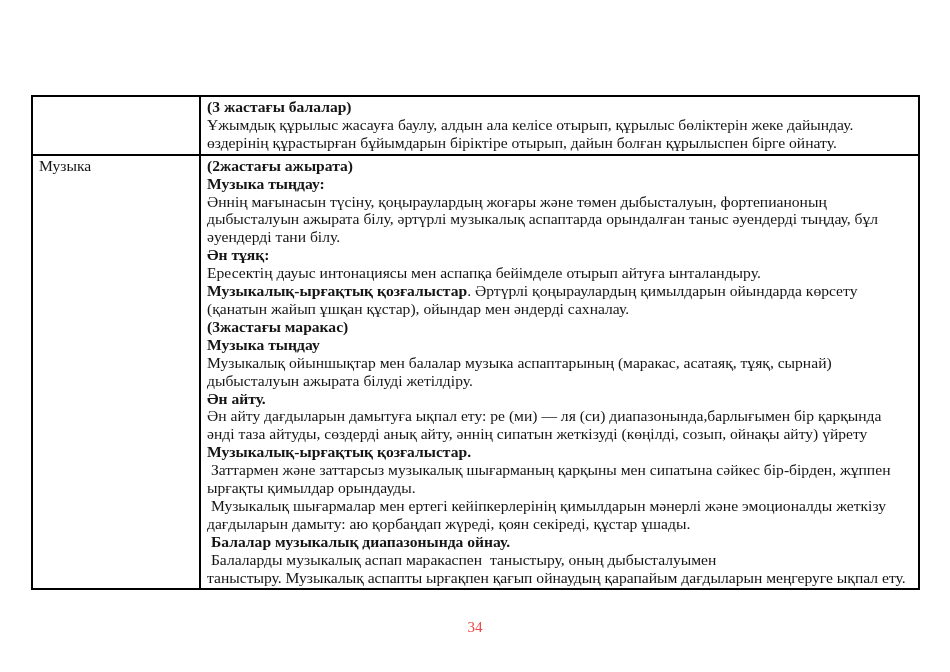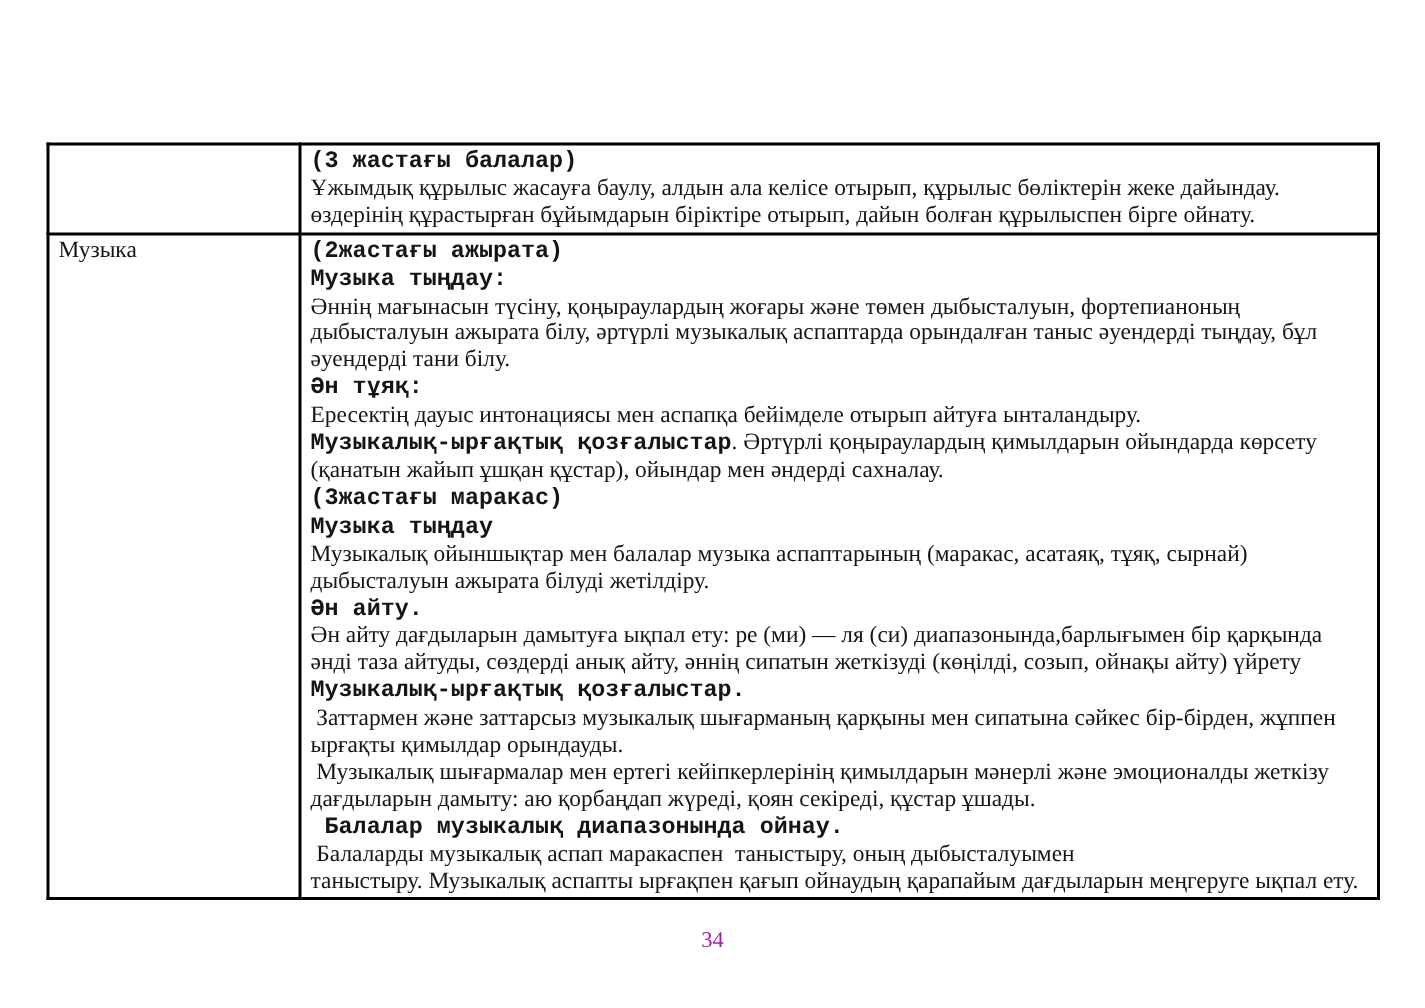--- a/index.html
+++ b/index.html
@@ -27,29 +27,29 @@
     font-size: 15.6px;
     line-height: 17.9px;
   }
   td.subject-col {
     font-weight: normal;
   }
   .doc-table p {
     margin: 0;
     white-space: pre-wrap;
   }
-  .bold { font-weight: bold; font-family: Liberation Mono, monospace; }
+  .bold { font-weight: bold; }
   .page-number {
     position: absolute;
     top: 619px;
     left: 0;
     width: 100%;
     text-align: center;
     font-size: 15px;
-    color: #a21caf;
+    color: #ef4444;
   }
 </style>
 </head>
 <body>
 
 <div class="page">
 
   <table class="doc-table">
     <colgroup>
       <col style="width:168px">

